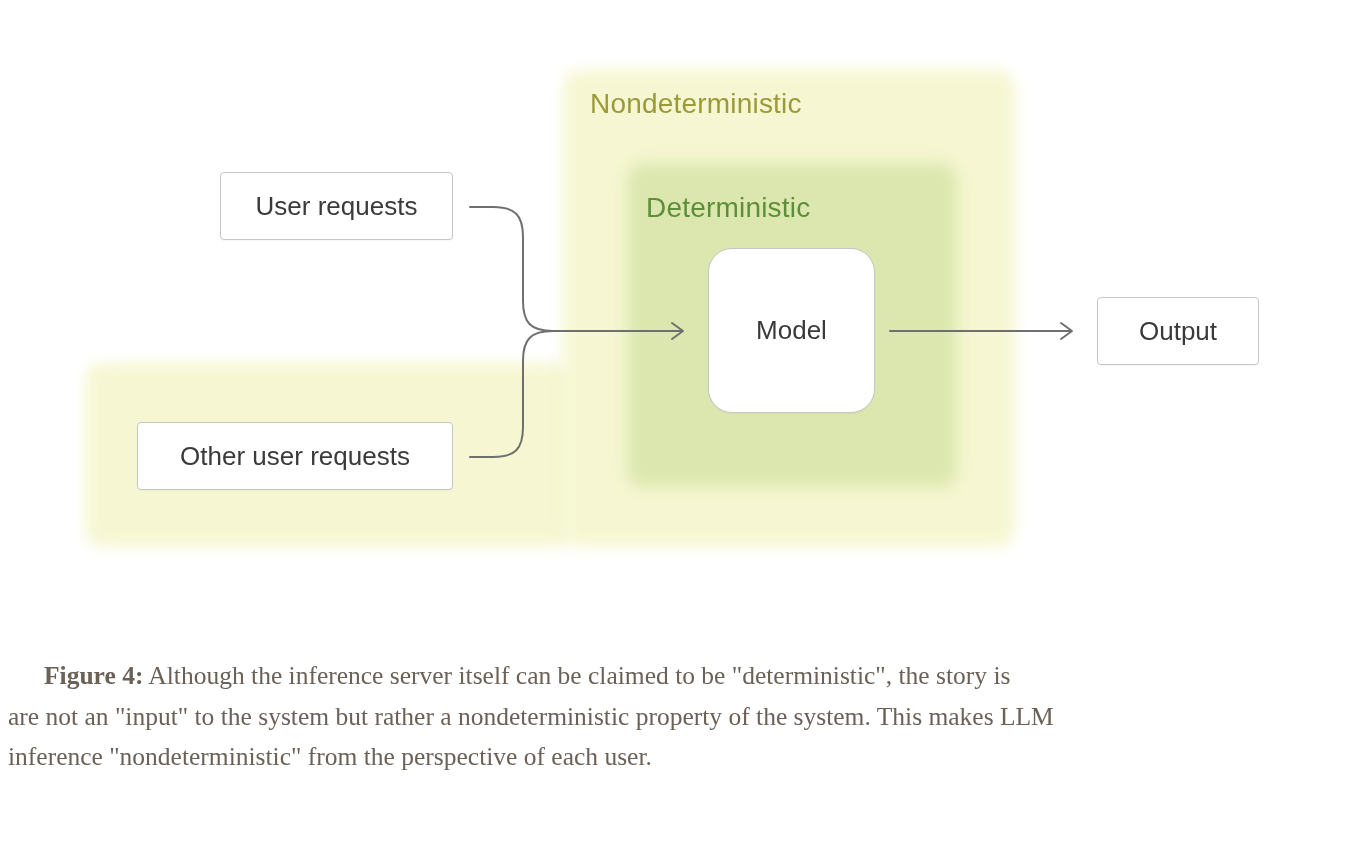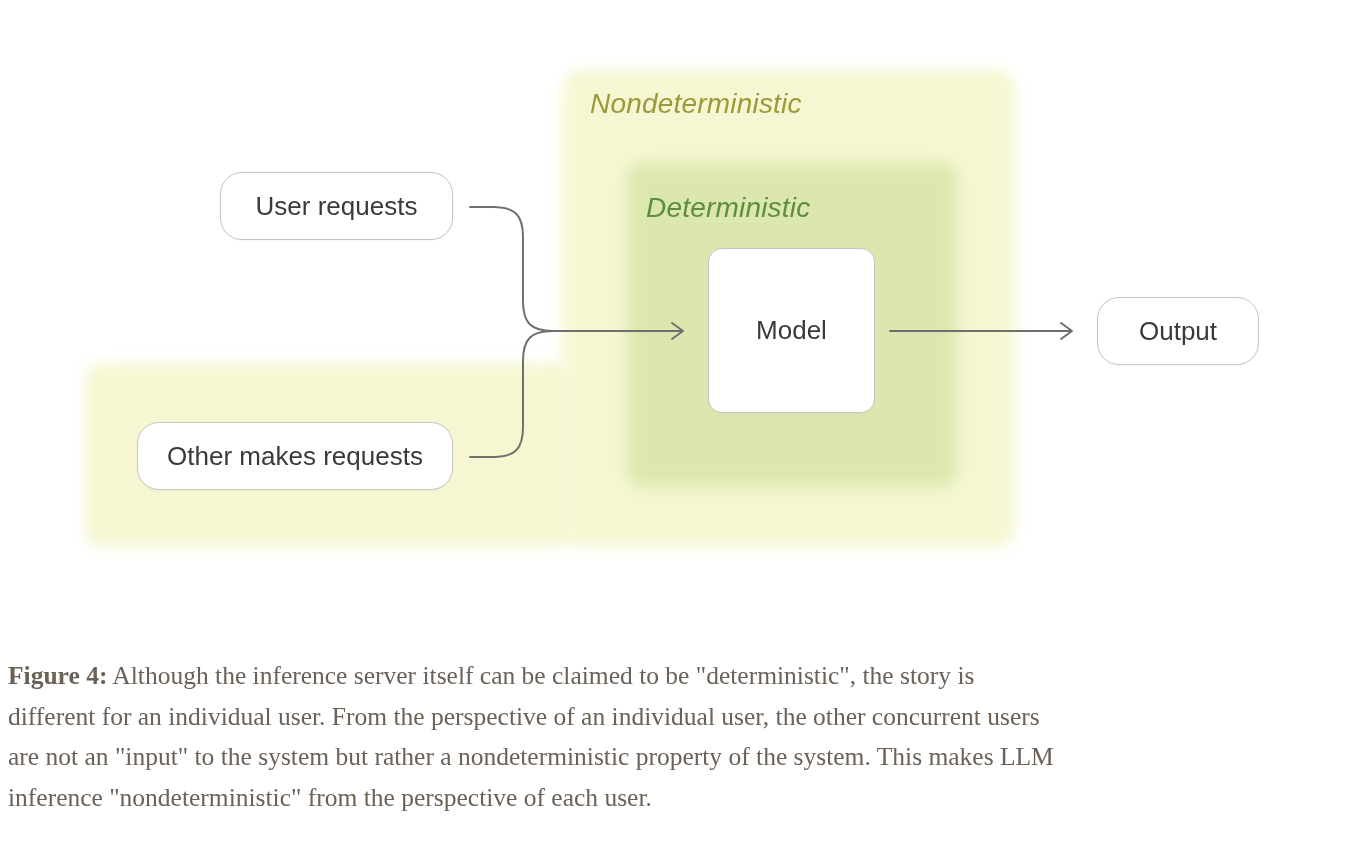--- a/index.html
+++ b/index.html
@@ -37,42 +37,41 @@
     border-radius: 16px;
     filter: blur(8px);
   }
 
   .region-label {
     position: absolute;
     z-index: 2;
     font-size: 28px;
     font-weight: 500;
     letter-spacing: 0.2px;
-    font-style: italic;
   }
   .label-nondet { left: 590px; top: 88px; color: var(--label-olive, #9a9b38); }
   .label-det    { left: 646px; top: 192px; color: var(--label-green, #5d8f3a); }
 
   .node {
     position: absolute;
     z-index: 3;
     background: #ffffff;
     border: 1.5px solid var(--node-border, #c6c6c6);
-    border-radius: 22px;
+    border-radius: 4px;
     display: flex;
     align-items: center;
     justify-content: center;
     font-size: 26px;
     color: var(--node-text, #3a3a3a);
     box-sizing: border-box;
     box-shadow: 0 1px 2px rgba(0,0,0,0.04);
   }
   .node-user-requests   { left: 220px;  top: 172px; width: 233px; height: 68px; }
   .node-other-requests  { left: 137px;  top: 422px; width: 316px; height: 68px; }
-  .node-model           { left: 708px;  top: 248px; width: 167px; height: 165px; border-radius: 14px; }
+  .node-model           { left: 708px;  top: 248px; width: 167px; height: 165px; border-radius: 24px; }
   .node-output          { left: 1097px; top: 297px; width: 162px; height: 68px; }
 
   .connector-layer {
     position: absolute;
     left: 0; top: 0;
     z-index: 2;
   }
 
   .caption {
     position: absolute;
@@ -80,21 +79,21 @@
     top: 656px;
     width: 1335px;
     z-index: 1;
     font-family: "Liberation Serif", serif;
     font-size: 25.5px;
     line-height: 40.5px;
     color: var(--caption-text, #6b6157);
   }
   .caption .figure-label { font-weight: bold; }
   .caption .cap-line { display: block; }
-  .caption .cap-line-first { display: inline; }
+  .caption .cap-line-first { display: inline; margin-left: 36px; }
 </style>
 </head>
 <body>
 
 <div class="page">
 
   <div class="region region-other"></div>
   <div class="region region-nondet"></div>
   <div class="region region-det"></div>
 
@@ -106,26 +105,25 @@
       <path d="M470 207 H493 C515 207 523 215 523 237 V301 C523 323 531 331 553 331"></path>
       <path d="M470 457 H493 C515 457 523 449 523 427 V361 C523 339 531 331 553 331"></path>
       <path d="M550 331 H682"></path>
       <path d="M672 323 L683 331 L672 339"></path>
       <path d="M890 331 H1071"></path>
       <path d="M1061 323 L1072 331 L1061 339"></path>
     </g>
   </svg>
 
   <div class="node node-user-requests">User requests</div>
-  <div class="node node-other-requests">Other makes requests</div>
+  <div class="node node-other-requests">Other user requests</div>
   <div class="node node-model">Model</div>
   <div class="node node-output">Output</div>
 
   <div class="caption">
     <span class="cap-line cap-line-first">
       <span class="figure-label">Figure 4:</span><span> Although the inference server itself can be claimed to be "deterministic", the story is</span>
     </span>
-    <span class="cap-line">different for an individual user. From the perspective of an individual user, the other concurrent users</span>
     <span class="cap-line">are not an "input" to the system but rather a nondeterministic property of the system. This makes LLM</span>
     <span class="cap-line">inference "nondeterministic" from the perspective of each user.</span>
   </div>
 
 </div>
 
 </body></html>

